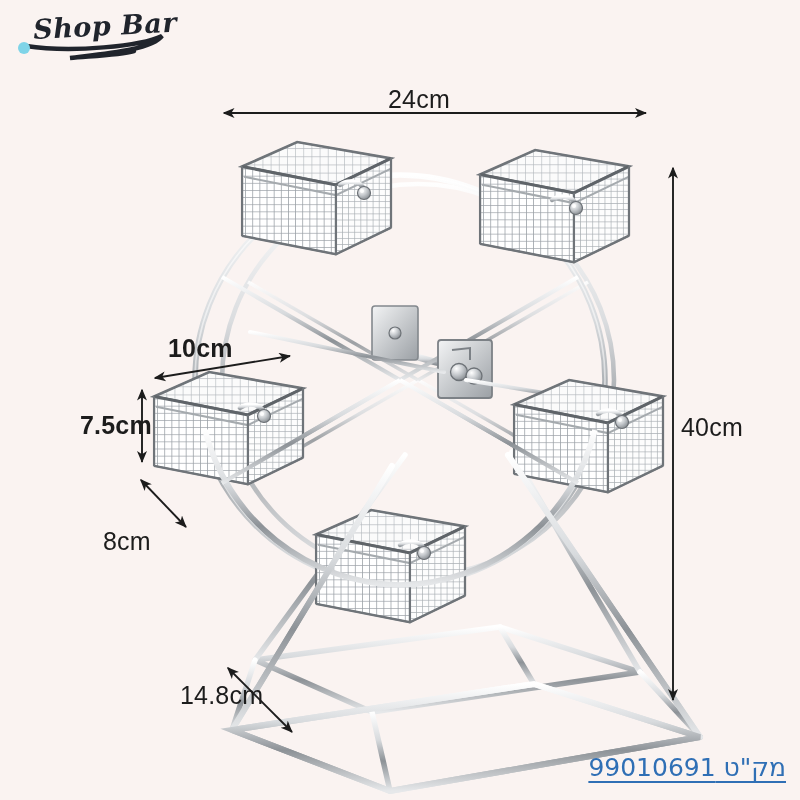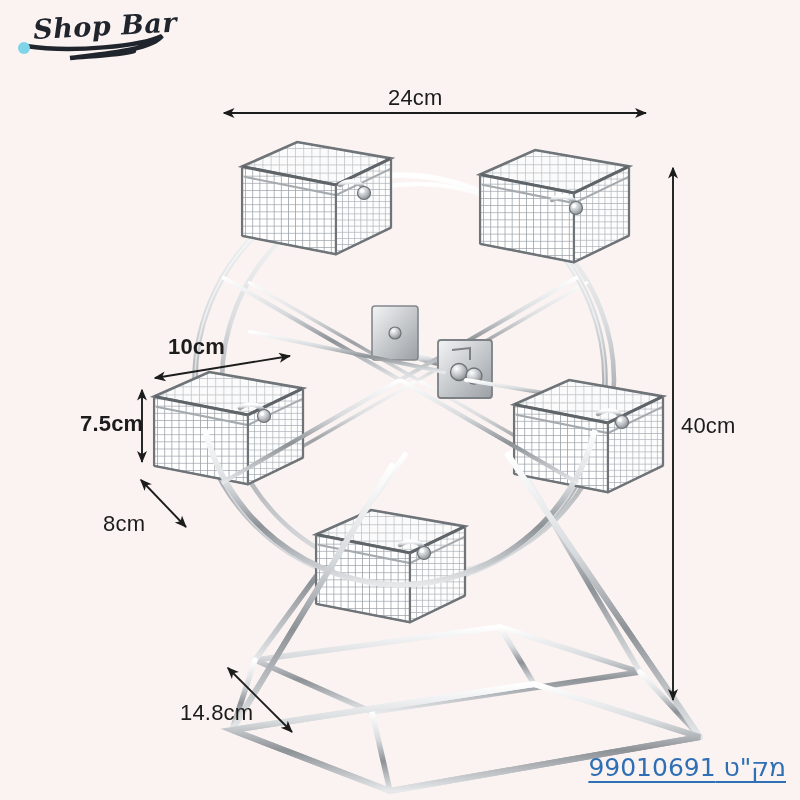--- a/index.html
+++ b/index.html
@@ -9,31 +9,31 @@
     background:#faf3f1;
     font-family:"Liberation Sans","DejaVu Sans",sans-serif;
     position:relative;
   }
   #stage{position:absolute;inset:0;width:800px;height:800px;}
   #stage svg{position:absolute;top:0;left:0;}
 
   .dim-label{
     position:absolute;
     font-family:"Liberation Sans","DejaVu Sans",sans-serif;
-    font-size:22px;
+    font-size:25px;
     color:#1c1c1c;
     white-space:nowrap;
     letter-spacing:.2px;
   }
   #lbl-top{left:388px;top:85px;}
   #lbl-right{left:681px;top:413px;}
   #lbl-w{left:168px;top:334px;font-weight:bold;}
   #lbl-h{left:80px;top:411px;font-weight:bold;}
-  #lbl-d{left:103px;top:511px;}
-  #lbl-base{left:180px;top:700px;}
+  #lbl-d{left:103px;top:527px;}
+  #lbl-base{left:180px;top:681px;}
 
   #logo{
     position:absolute;left:12px;top:6px;width:170px;height:70px;
   }
   #logo .logo-text{
     position:absolute;left:22px;top:8px;
     font-family:"DejaVu Serif","Liberation Serif",serif;
     font-style:italic;font-weight:bold;
     font-size:27px;color:#20242c;
     letter-spacing:.5px;

